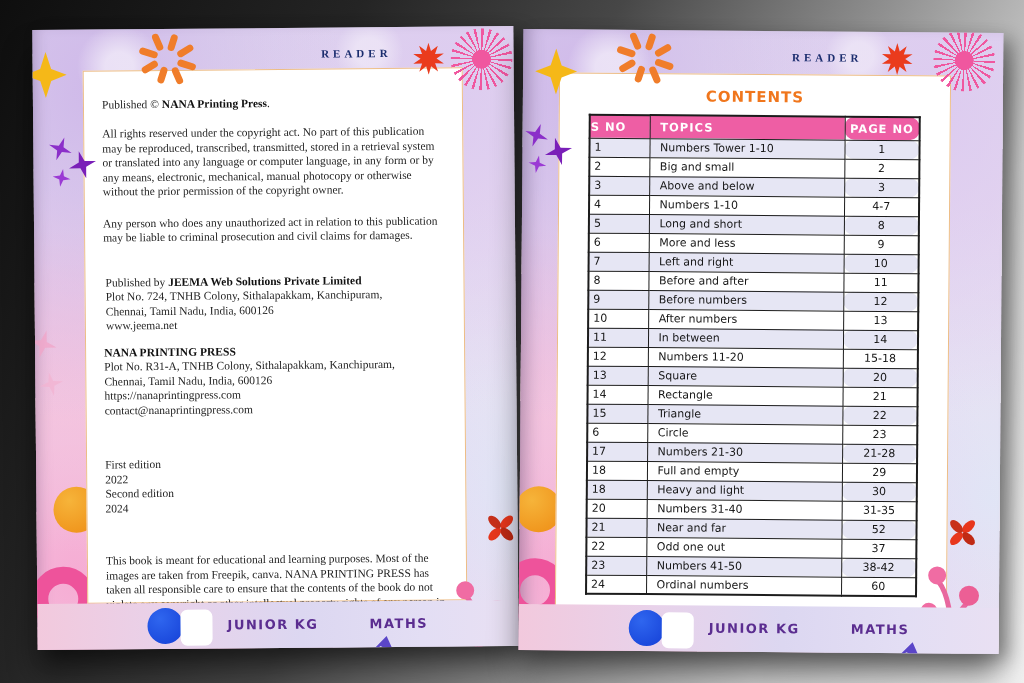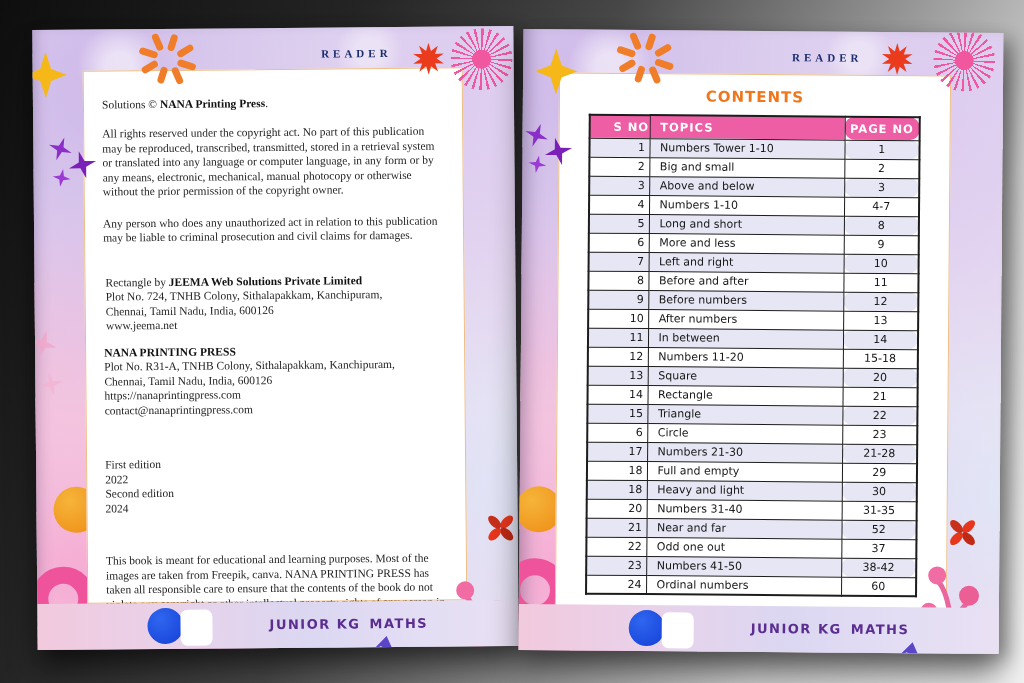--- a/index.html
+++ b/index.html
@@ -61,21 +61,21 @@
   
   .page-footer {
     position:absolute; left:0; right:0; bottom:0; height:46px;
     background:linear-gradient(90deg,#f2c9dd 0%,#e8d2ea 28%,#dcd7f1 55%,#e3def4 80%,#e9e0f3 100%);
   }
   .footer-text {
     position:absolute; top:0; height:46px; line-height:46px;
     font-family:"DejaVu Sans", sans-serif; font-weight:bold;
     font-size:13px; letter-spacing:1.5px; color:var(--footer_purple,#5b2d90);
   }
-  .footer-grade { left:190px;margin-left:42px; }
+  .footer-grade { left:190px; }
   .footer-subject { left:332px; }
   .footer-circle {
     position:absolute; left:110px; top:5px; width:36px; height:36px; border-radius:50%;
     background:radial-gradient(circle at 35% 30%, #2f66ef, #143fd6);
   }
   .footer-whitebox {
     position:absolute; left:143px; top:7px; width:32px; height:36px;
     background:#fff; border-radius:7px;
   }
 
@@ -90,21 +90,21 @@
     width:330px; margin:9px 0 0 29px;
     font-family:"DejaVu Sans", sans-serif; font-size:11px; color:#161616;
     border:2px solid #1c1c1c;
   }
   table.contents th, table.contents td { border:1.4px solid #1c1c1c; }
   table.contents th {
     height:23px; background:var(--header_pink,#ee5ea4); color:#fff;
     font-size:11.5px; letter-spacing:1px; font-weight:bold;
   }
   table.contents td { height:19px; padding:0 4px; }
-  .col-sno { width:60px; text-align:right; }
+  .col-sno { width:60px; text-align:left; }
   .col-topic { width:195px; text-align:left; padding-left:10px !important; }
   .col-page { width:75px; text-align:center;border-radius:10px; }
   table.contents tr:nth-child(odd) td { background:var(--row_lavender,#e6e6f4); }
   table.contents tr:nth-child(even) td { background:#ffffff; }
 
   
   .deco { position:absolute; pointer-events:none; }
   .sunburst {
     width:62px; height:62px; border-radius:50%;
     background:
@@ -128,25 +128,25 @@
   <div class="deco circle-orange" style="left:17px; top:457px;"></div>
   <div class="deco donut" style="left:-6px; top:537px;"></div>
   <svg class="deco" style="left:-6px; top:300px; opacity:.7;" width="40" height="80" viewBox="0 0 40 80">
     <path d="M14 0 L17 11 L28 14 L17 17 L14 28 L11 17 L0 14 L11 11 Z" fill="#f2a3c6" transform="rotate(15 14 14)"></path>
     <path d="M12 0 L14.5 9.5 L24 12 L14.5 14.5 L12 24 L9.5 14.5 L0 12 L9.5 9.5 Z" fill="#f3b3d1" transform="translate(10 42) rotate(-12 12 12)"></path>
   </svg>
 
   <div class="brand">READER</div>
 
   <div class="content-box">
-    <p class="copy-text blk-copyright"><span>Solutions © </span><b>NANA Printing Press</b><span>.</span></p>
+    <p class="copy-text blk-copyright"><span>Published © </span><b>NANA Printing Press</b><span>.</span></p>
     <p class="copy-text blk-rights">All rights reserved under the copyright act. No part of this publication may be reproduced, transcribed, transmitted, stored in a retrieval system or translated into any language or computer language, in any form or by any means, electronic, mechanical, manual photocopy or otherwise without the prior permission of the copyright owner.</p>
     <p class="copy-text blk-liability">Any person who does any unauthorized act in relation to this publication may be liable to criminal prosecution and civil claims for damages.</p>
     <div class="copy-text blk-publisher">
-      <div><span>Rectangle by </span><b>JEEMA Web Solutions Private Limited</b></div>
+      <div><span>Published by </span><b>JEEMA Web Solutions Private Limited</b></div>
       <div>Plot No. 724, TNHB Colony, Sithalapakkam, Kanchipuram,</div>
       <div>Chennai, Tamil Nadu, India, 600126</div>
       <div>www.jeema.net</div>
     </div>
     <div class="copy-text blk-press">
       <div><b>NANA PRINTING PRESS</b></div>
       <div>Plot No. R31-A, TNHB Colony, Sithalapakkam, Kanchipuram,</div>
       <div>Chennai, Tamil Nadu, India, 600126</div>
       <div>https://nanaprintingpress.com</div>
       <div>contact@nanaprintingpress.com</div>

